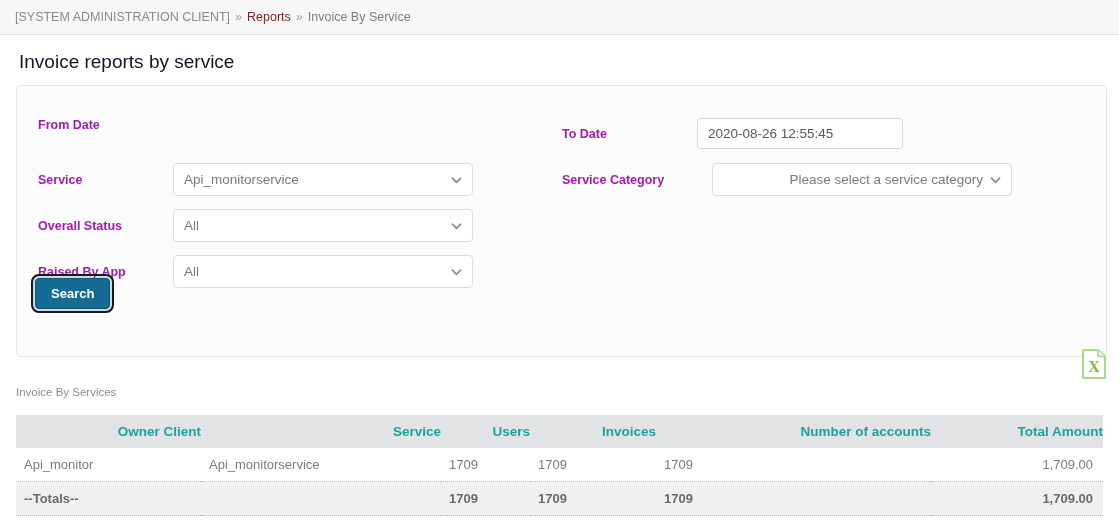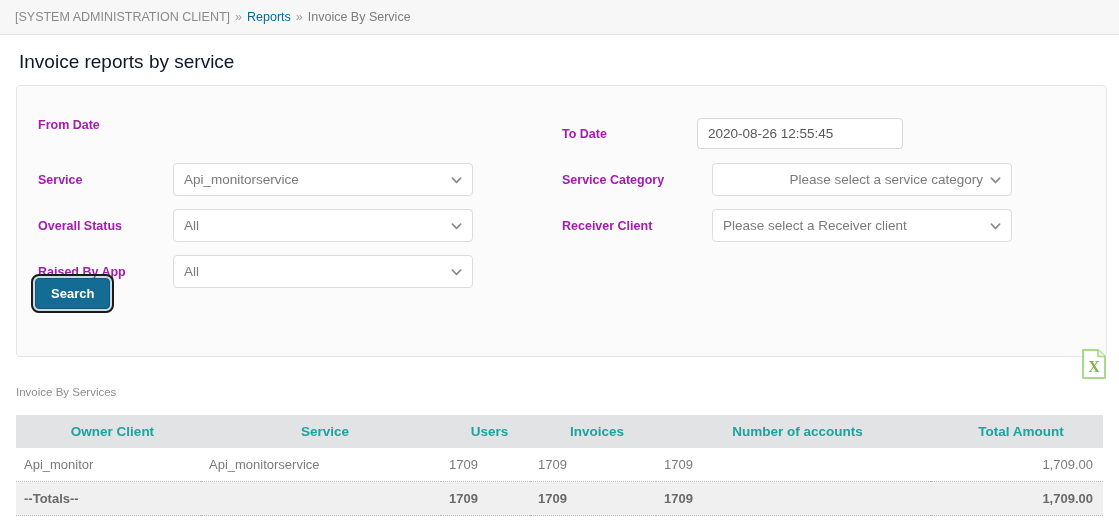--- a/index.html
+++ b/index.html
@@ -25,21 +25,21 @@
     align-items: center;
     padding-left: 15px;
     font-size: 12.5px;
     color: #8a8a8a;
   }
   .crumb-sep {
     margin: 0 5px;
     color: #9e9e9e;
   }
   .crumb-link {
-    color: #0369a1;
+    color: #7f1d1d;
     text-decoration: none;
   }
   .crumb-current { color: #7c7c7c; }
   .crumb-root { color: #8a8a8a; }
 
   
   .page-title {
     font-size: 19px;
     font-weight: 400;
     color: #0f172a;
@@ -163,21 +163,21 @@
     width: 1087px;
     border-collapse: collapse;
     font-size: 13px;
     table-layout: fixed;
   }
   .results-table thead th {
     background: #e2e3e5;
     color: #1aa3a0;
     font-size: 13.5px;
     font-weight: bold;
-    text-align: center;
+    text-align: right;
     padding: 9px 0 9px 8px;
     border: none;
   }
   .results-table tbody td {
     padding: 9px 0 9px 8px;
     color: #7b7b7b;
     border-bottom: 1px dotted #b9b9b9;
     background: #ffffff;
   }
   .results-table tbody tr.totals-row td {
@@ -243,31 +243,20 @@
       <div class="select-box" style="width:300px;">
         <span>All</span>
         <span class="chevron">
           <svg viewBox="0 0 12 12" width="11" height="11">
               <path d="M1.5 4 L6 8.5 L10.5 4" fill="none" stroke="#8a8a8a" stroke-width="1.8" stroke-linecap="round" stroke-linejoin="round"></path>
             </svg>
         </span>
       </div>
     </div>
 
-    <div class="form-row" style="left:545px; top:105px;">
-      <span class="field-label" style="width:150px;">Receiver Client</span>
-      <div class="select-box" style="width:300px;">
-        <span>Please select a Receiver client</span>
-        <span class="chevron">
-          <svg viewBox="0 0 12 12" width="11" height="11">
-              <path d="M1.5 4 L6 8.5 L10.5 4" fill="none" stroke="#8a8a8a" stroke-width="1.8" stroke-linecap="round" stroke-linejoin="round"></path>
-            </svg>
-        </span>
-      </div>
-    </div>
 
     <div class="form-row" style="left:21px; top:151px;">
       <span class="field-label">Raised By App</span>
       <div class="select-box" style="width:300px;">
         <span>All</span>
         <span class="chevron">
           <svg viewBox="0 0 12 12" width="11" height="11">
               <path d="M1.5 4 L6 8.5 L10.5 4" fill="none" stroke="#8a8a8a" stroke-width="1.8" stroke-linecap="round" stroke-linejoin="round"></path>
             </svg>
         </span>

